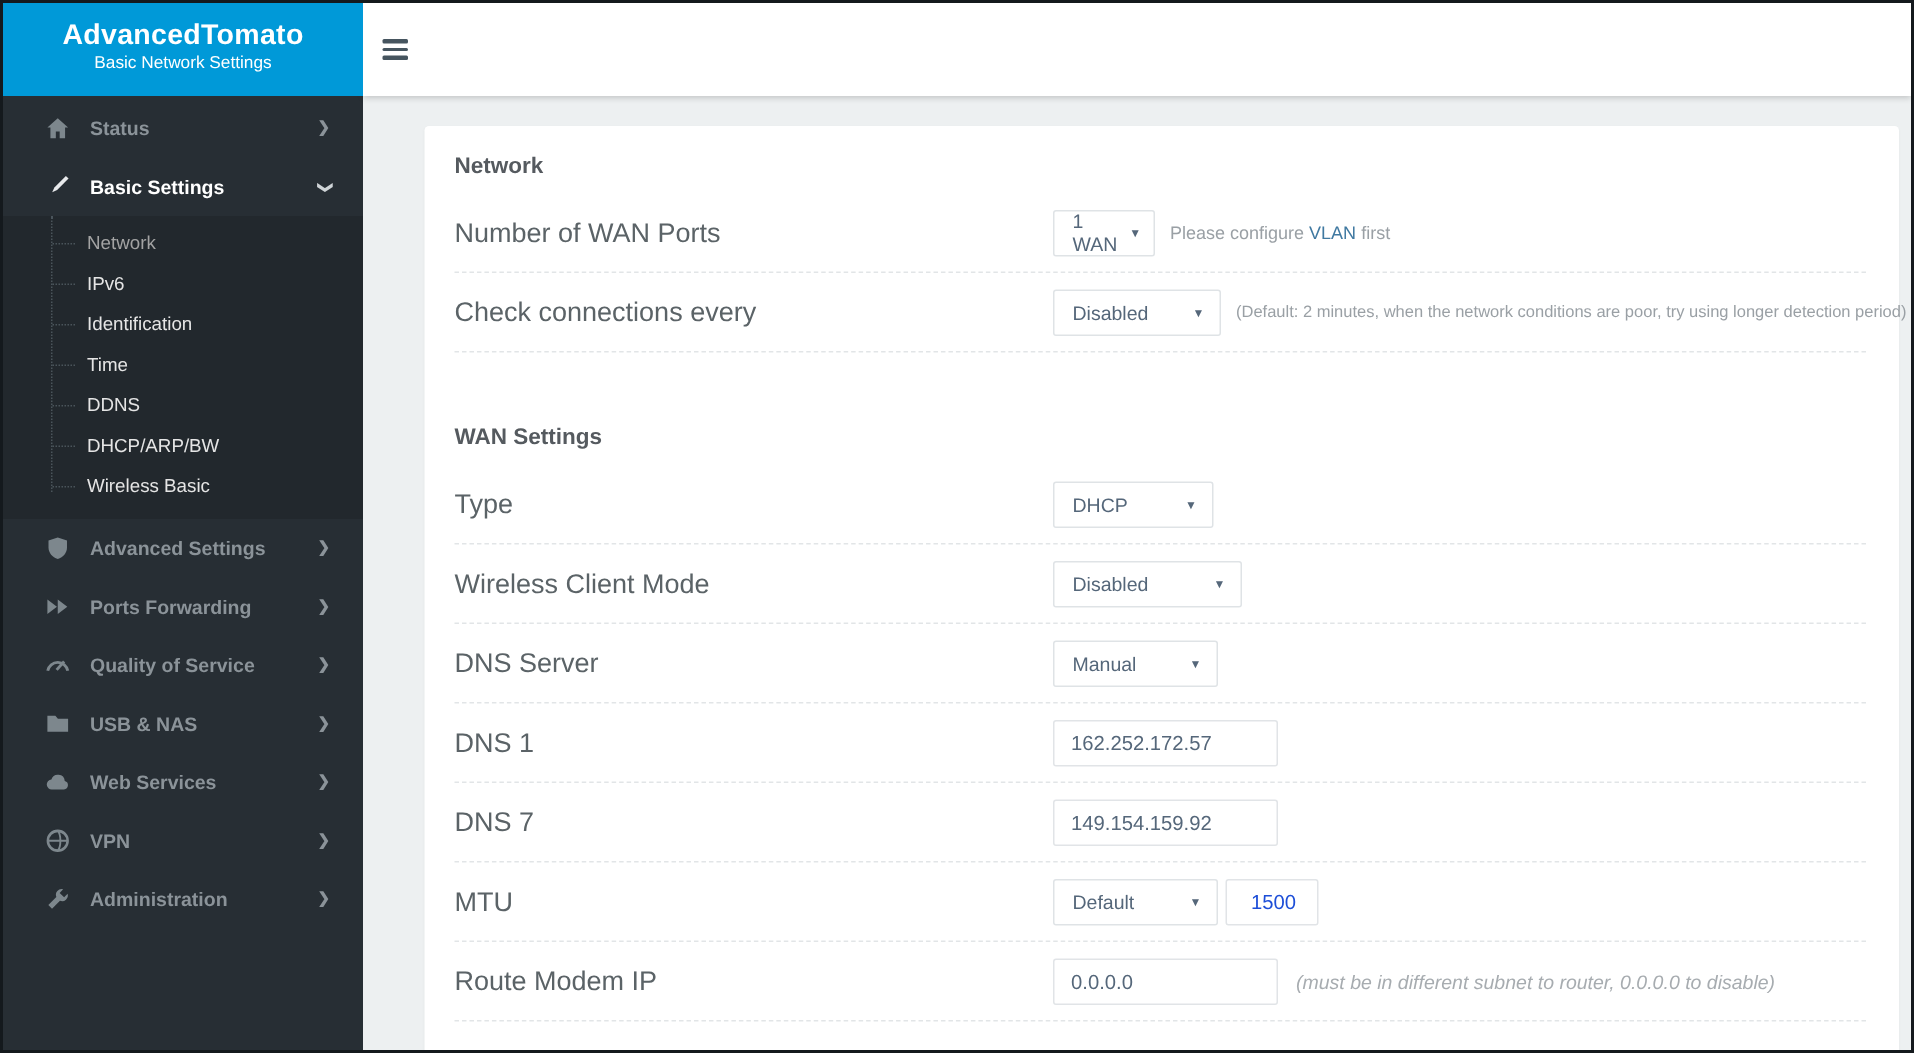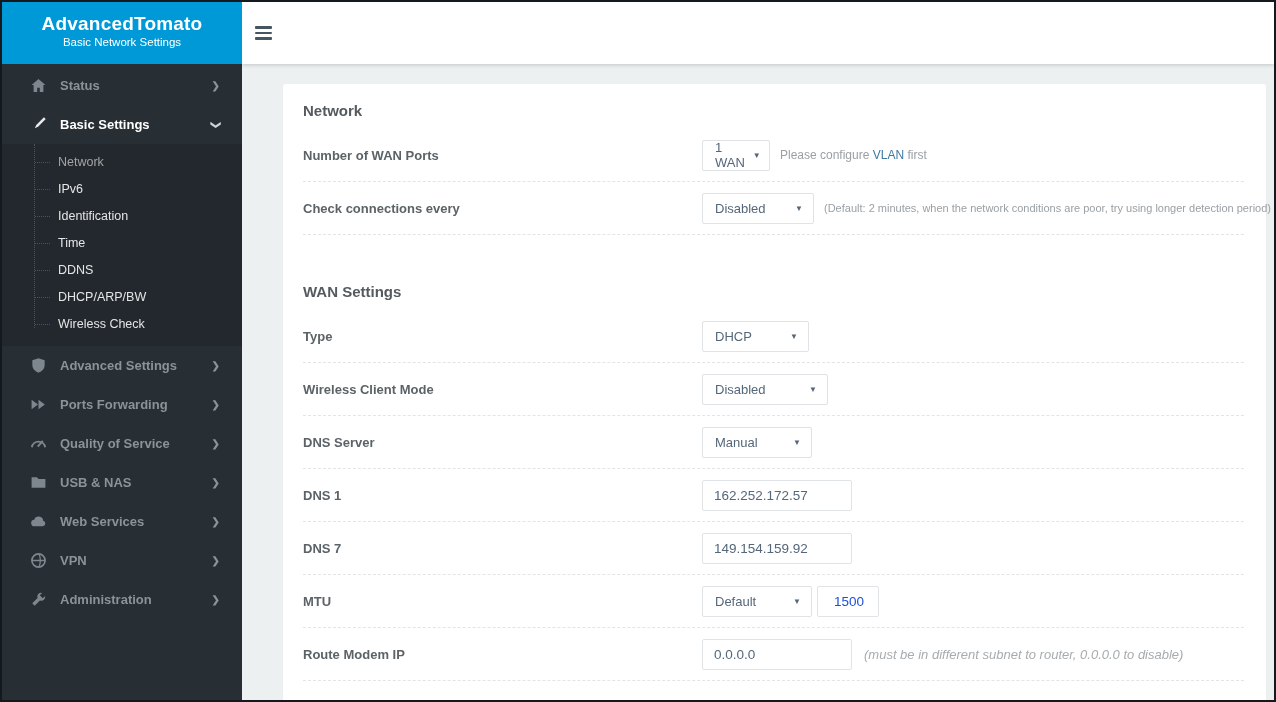--- a/index.html
+++ b/index.html
@@ -28,21 +28,21 @@
   .submenu-item { height:27px; line-height:27px; padding-left:56px; color:#e5e5e5; font-size:12.5px; cursor:pointer; position:relative; }
   .submenu-item::before { content:""; position:absolute; left:33px; top:13px; width:15px; border-top:1px dotted #4a545b; }
   .submenu-item.active { color:#a3a3a3; }
 
   
   .main { position:absolute; left:240px; top:62px; right:0; bottom:0; background:#edf0f1; }
   .card { position:absolute; left:41px; top:20px; right:8px; bottom:-20px; background:#ffffff; border-radius:3px; padding:16px 22px 0 20px; box-shadow:0 1px 2px rgba(0,0,0,.04); }
   .section-title { font-size:15px; font-weight:700; color:#555a5f; margin:2px 0 10px 0; }
   .section-title.second { margin-top:48px; }
   .srow { display:flex; align-items:center; height:53px; border-bottom:1px dashed #e2e5e7; }
-  .srow-label { width:399px; flex-shrink:0; font-size:13px; color:#5b6367;font-weight:bold; }
+  .srow-label { width:399px; flex-shrink:0; font-size:18px; color:#5b6367; }
   .row-control { display:flex; align-items:center; }
 
   .select { display:inline-flex; align-items:center; justify-content:space-between; height:31px; border:1px solid #dfe3e6; border-radius:2px; background:#fff; padding:0 10px 0 12px; color:#55677a; font-size:13px; cursor:pointer; }
   .select-arrow { font-size:8px; color:#55677a; margin-left:8px; }
   .w81 { width:68px; } .w112 { width:112px; } .w107 { width:107px; } .w126 { width:126px; } .w90 { width:110px; }
 
   .text-input { height:31px; width:150px; border:1px solid #e1e4e7; border-radius:2px; padding:0 11px; font-size:13.5px; color:#55677a; font-family:Liberation Sans, sans-serif; background:#fff; outline:none; }
   .text-input.muted { color:#1d4ed8; width:62px; margin-left:5px;padding-left:16px; }
 
   .hint { font-size:12px; color:#9aa0a5; margin-left:10px; white-space:nowrap; }
@@ -89,21 +89,21 @@
       <span class="chev down">❯</span>
     </div>
 
     <div class="submenu">
       <div class="submenu-item active"><span>Network</span></div>
       <div class="submenu-item"><span>IPv6</span></div>
       <div class="submenu-item"><span>Identification</span></div>
       <div class="submenu-item"><span>Time</span></div>
       <div class="submenu-item"><span>DDNS</span></div>
       <div class="submenu-item"><span>DHCP/ARP/BW</span></div>
-      <div class="submenu-item"><span>Wireless Check</span></div>
+      <div class="submenu-item"><span>Wireless Basic</span></div>
     </div>
 
     <div class="menu-item">
       <span class="mi-icon">
         <svg viewBox="0 0 16 16" width="17" height="17" fill="currentColor">
             <path d="M8 1.2l5.8 1.9v4.2c0 3.8-2.4 6.1-5.8 7.5-3.4-1.4-5.8-3.7-5.8-7.5V3.1z"></path>
           </svg>
       </span>
       <span>Advanced Settings</span>
       <span class="chev">❯</span>

